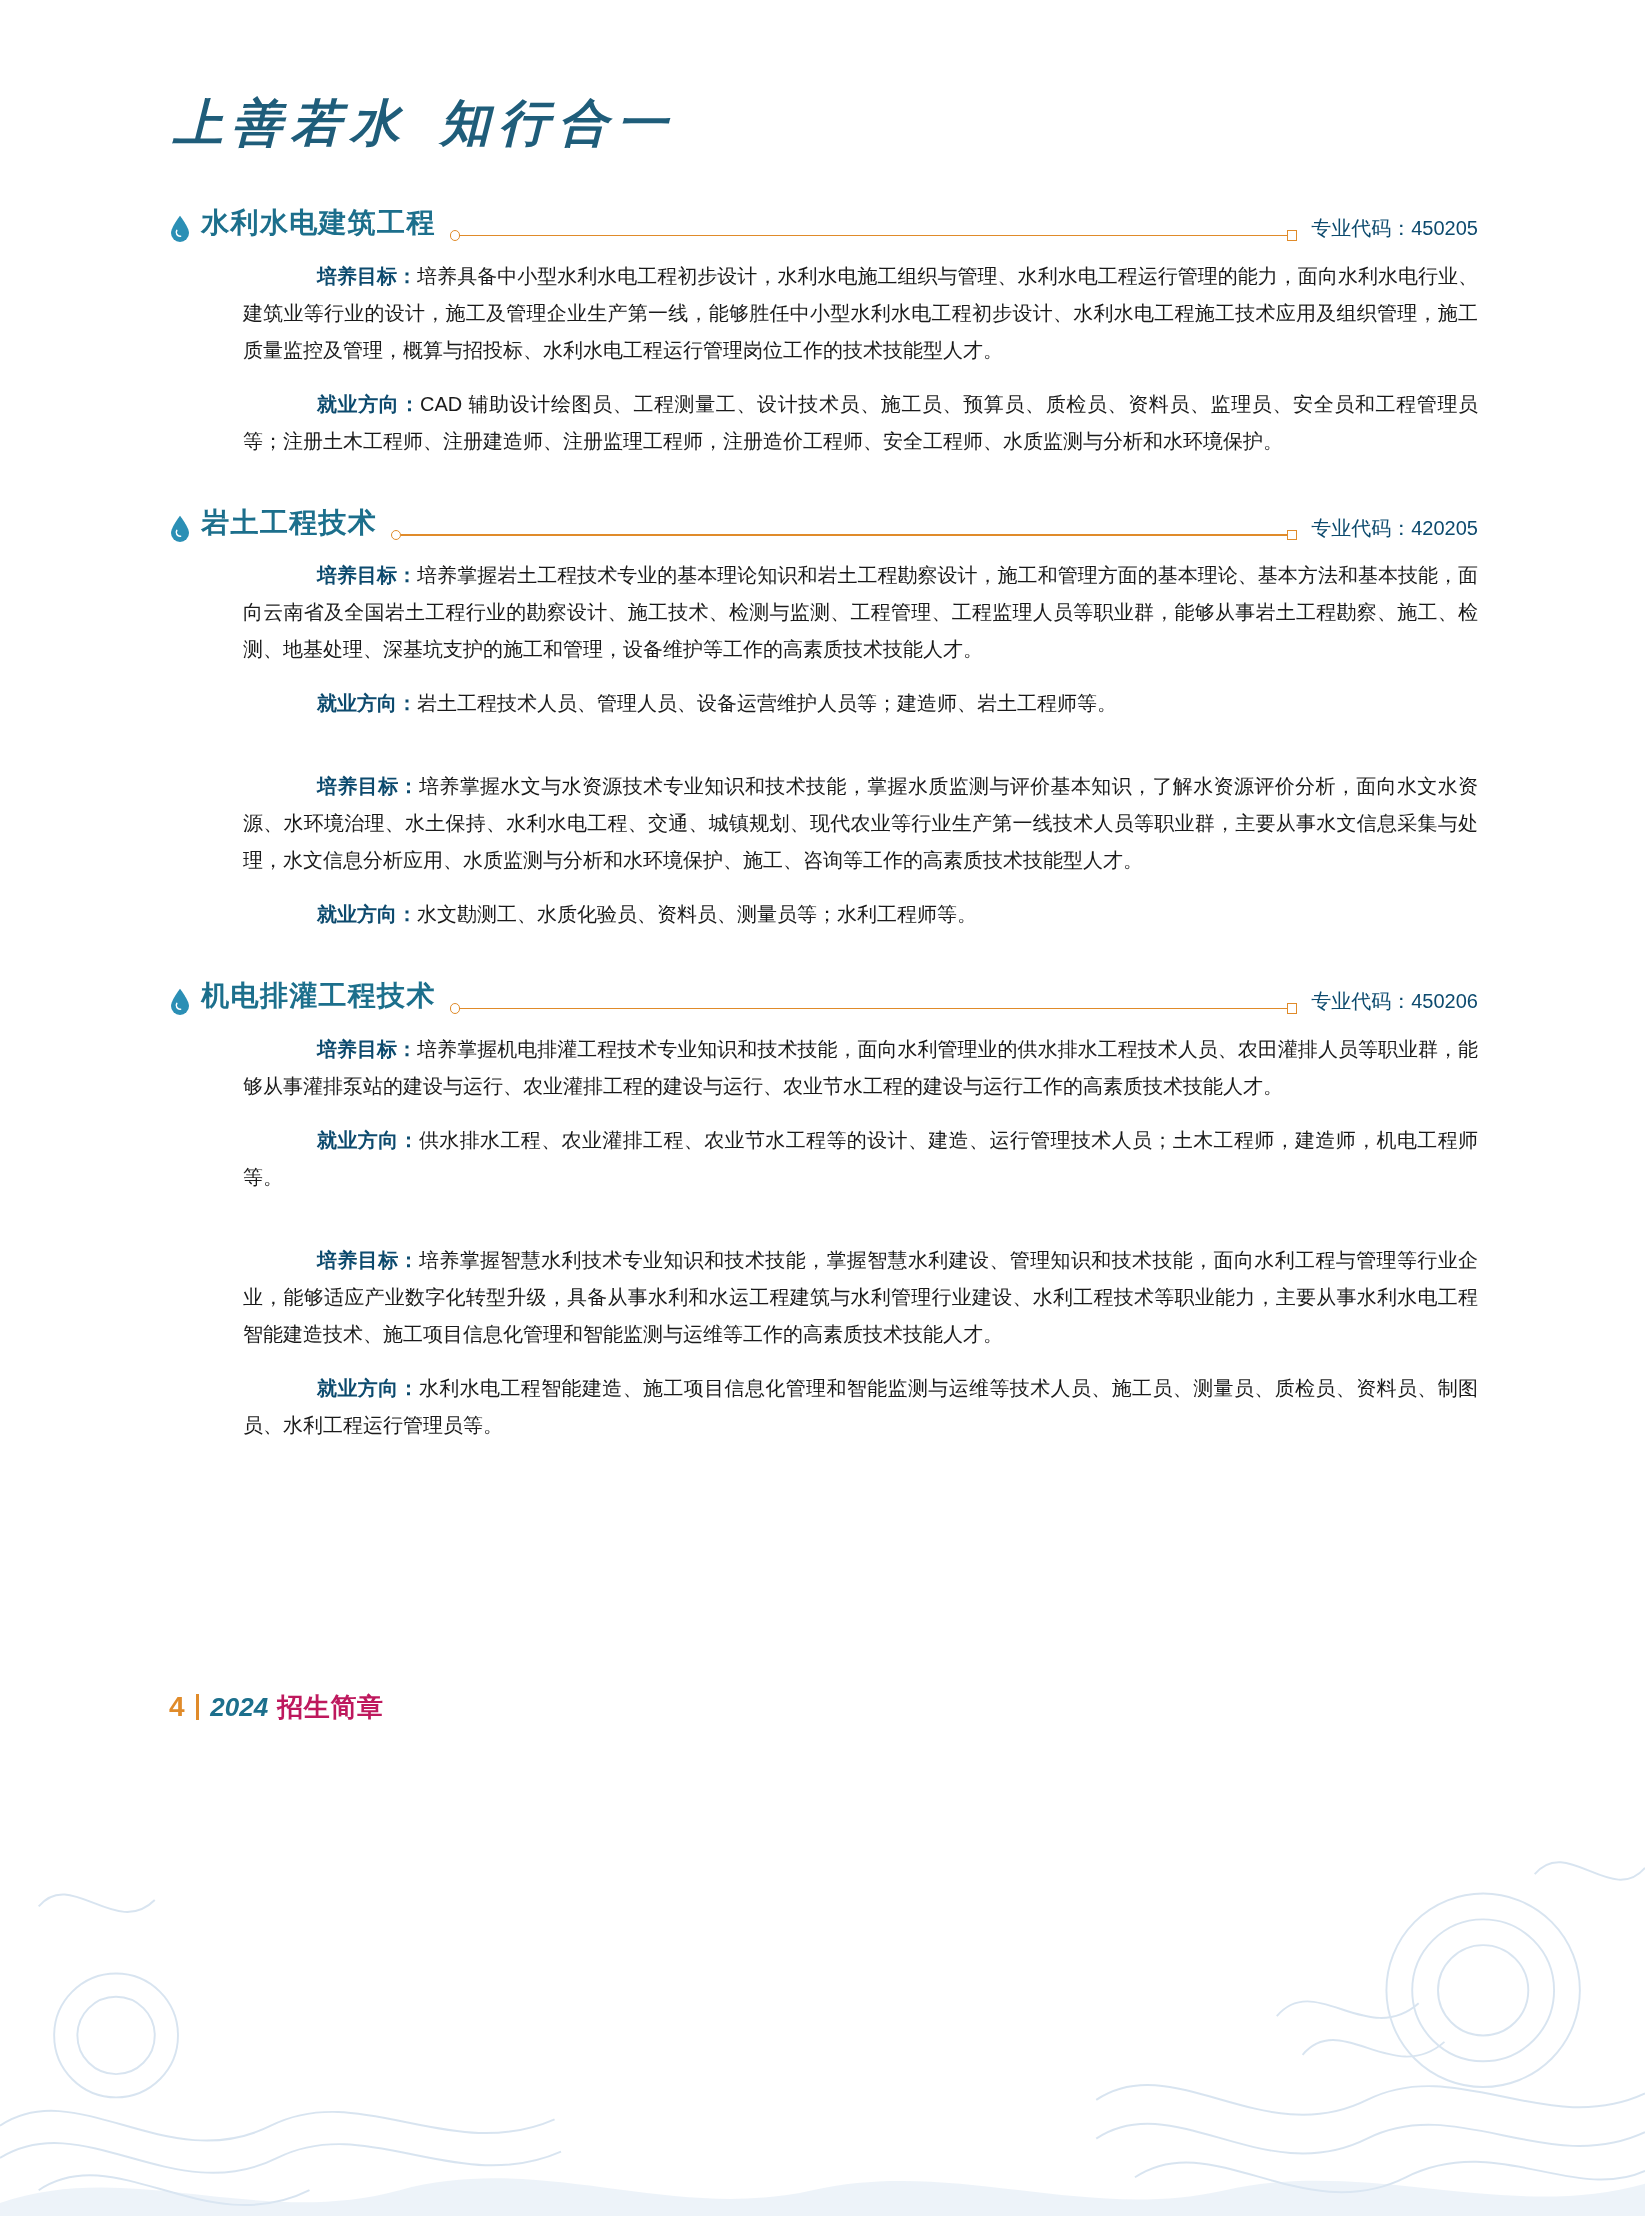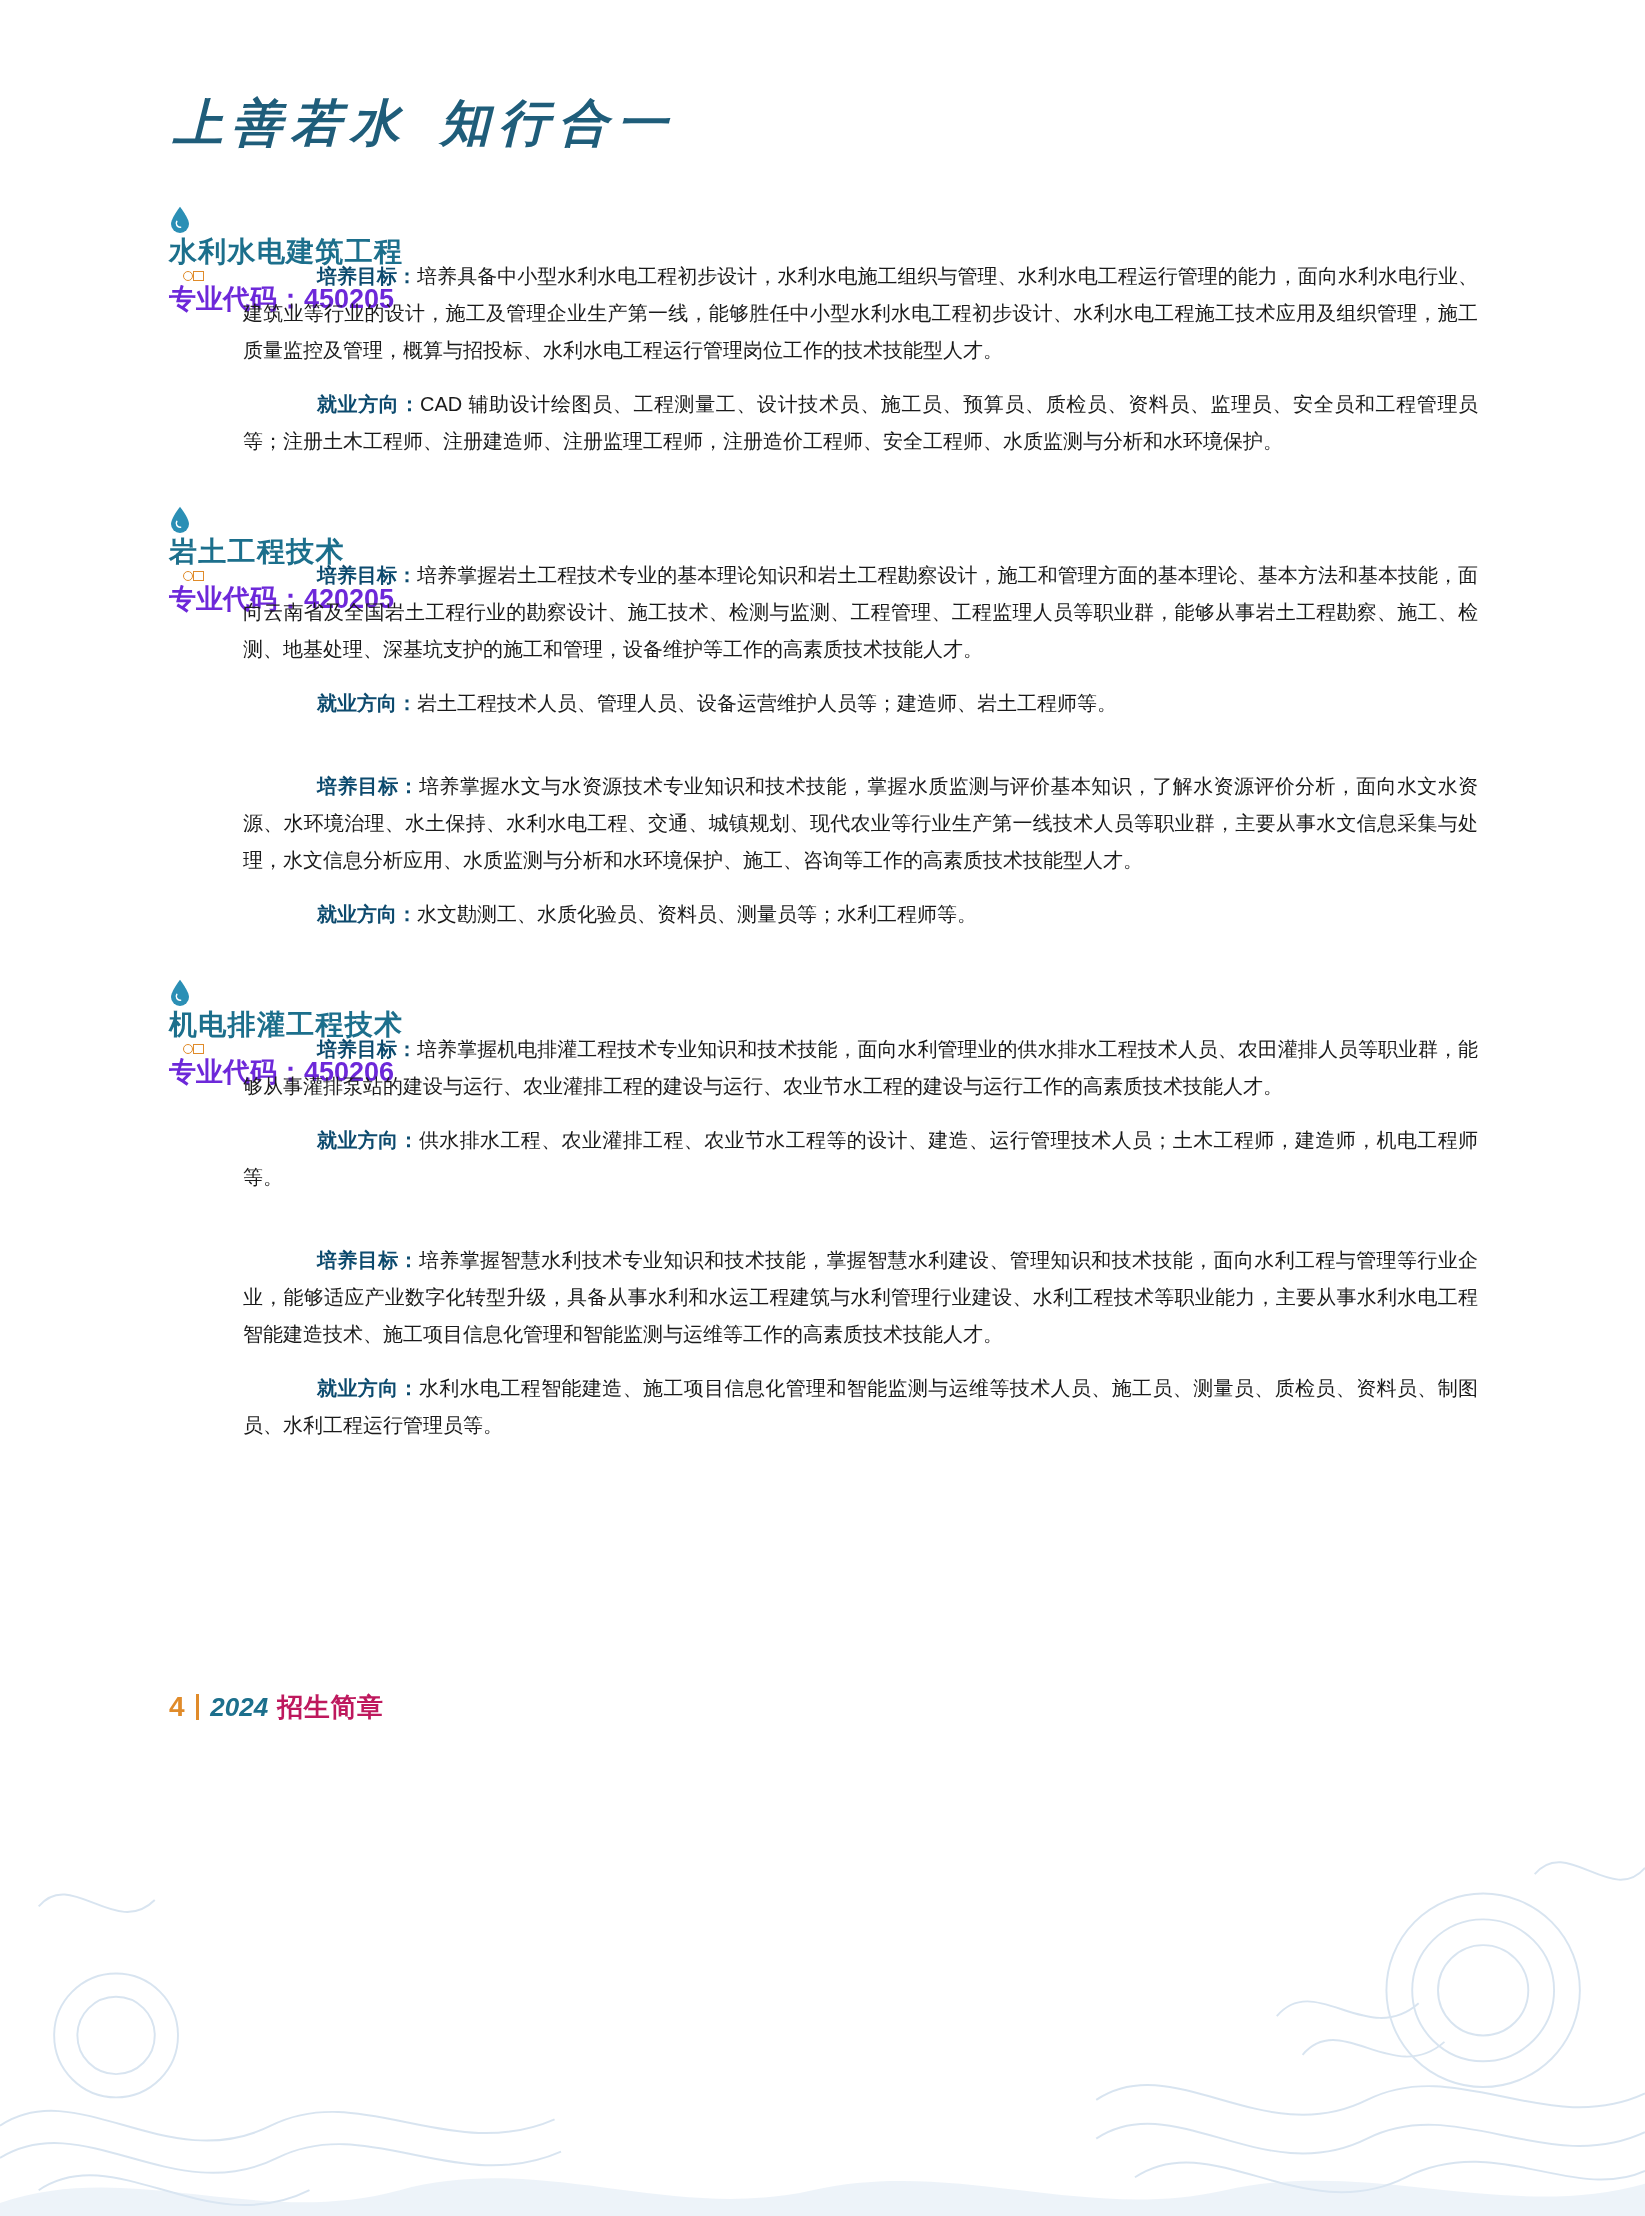--- a/index.html
+++ b/index.html
@@ -55,25 +55,24 @@
     position: absolute;
     left: 169px;
     top: 206px;
     width: 1309px;
   }
 
   .major-block { margin-bottom: 46px; }
 
   .major-head {
     display: flex;
-    align-items: flex-start;
+    align-items: flex-end;
     width: 100%;
     height: 36px;
     margin-bottom: 15.5px;
-    flex-direction: column;
   }
   .drop-icon {
     width: 22px;
     height: 27px;
     flex: 0 0 auto;
     margin-right: 10.3px;
     position: relative;
   }
   .drop-icon svg { display:block; width:100%; height:100%; }
 
@@ -110,23 +109,23 @@
   .conn-square {
     width: 10.3px;
     height: 10.3px;
     border: 1.9px solid #e08b2a;
     box-sizing: border-box;
     background: #ffffff;
     flex: 0 0 auto;
   }
 
   .major-code {
-    font-size: 27px;
-    font-weight: bold;
-    color: #6d28d9;
+    font-size: 20px;
+    font-weight: normal;
+    color: #0c4a6e;
     white-space: nowrap;
     flex: 0 0 auto;
   }
   .para-text {
     font-size: 20px;
     line-height: 37px;
     color: #1a1a1a;
     text-align: justify;
     margin: 0 0 17px 0;
     padding-left: 74px;

